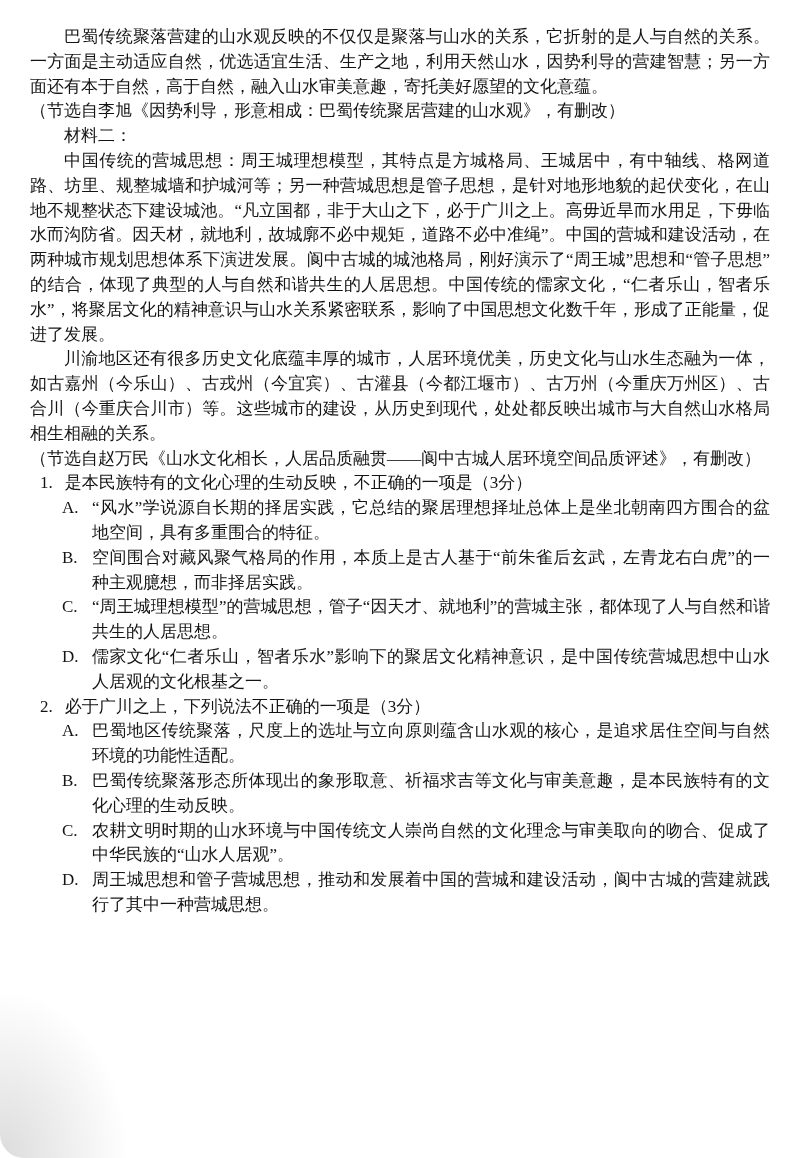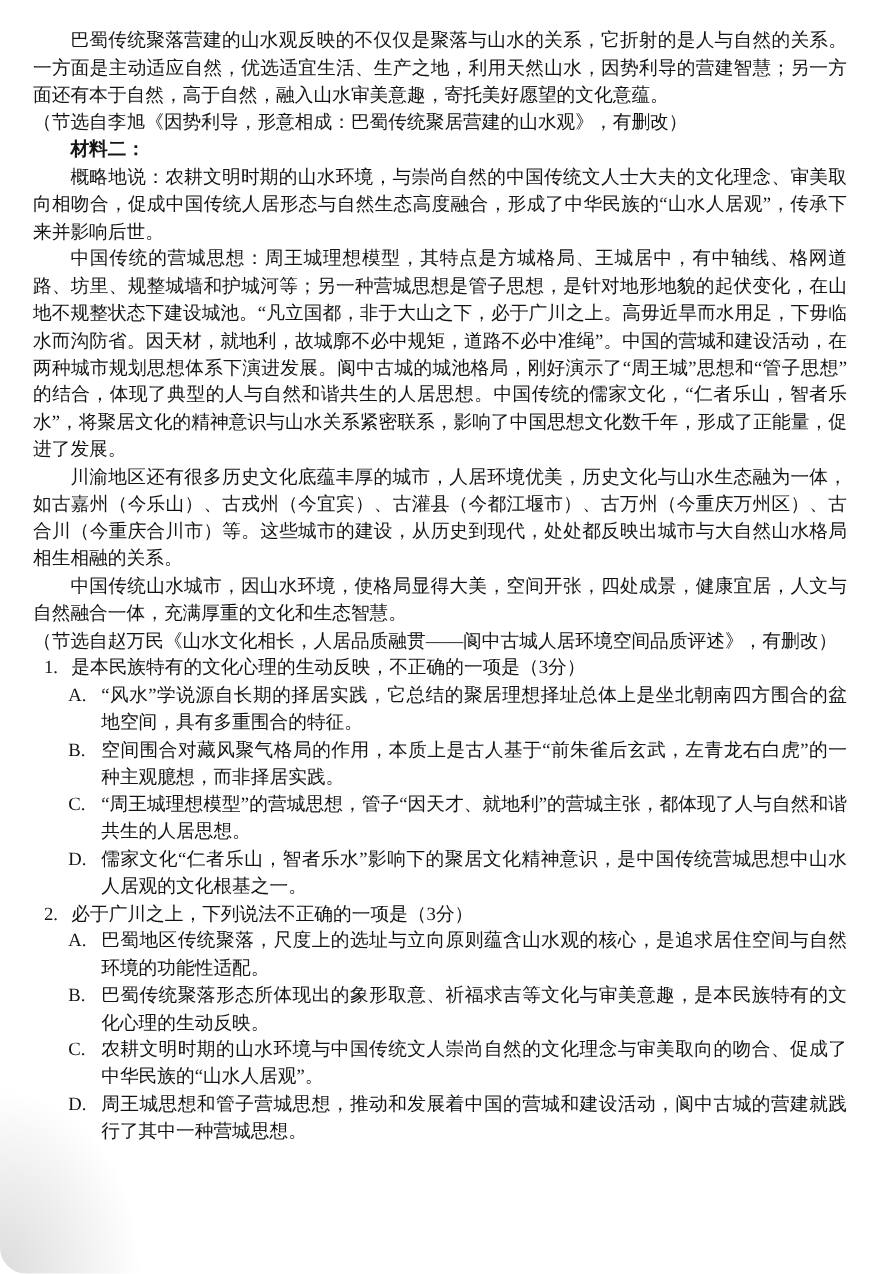--- a/index.html
+++ b/index.html
@@ -37,21 +37,21 @@
     margin: 0;
     text-align: justify;
   }
   .indent {
     text-indent: 2em;
   }
   .source-right {
     text-indent: 0;
   }
   .material-label {
-    font-weight: bold;
+    font-weight: normal;
     text-indent: 2em;
   }
   .q-stem {
     margin: 0;
     padding-left: 10px;
     display: flex;
     align-items: baseline;
   }
   .q-num {
     flex: 0 0 auto;
@@ -88,27 +88,25 @@
 
 <div class="page">
 
   <p class="para indent">巴蜀传统聚落营建的山水观反映的不仅仅是聚落与山水的关系，它折射的是人与自然的关系。一方面是主动适应自然，优选适宜生活、生产之地，利用天然山水，因势利导的营建智慧；另一方面还有本于自然，高于自然，融入山水审美意趣，寄托美好愿望的文化意蕴。</p>
 
   <p class="para source-right">（节选自李旭《因势利导，形意相成：巴蜀传统聚居营建的山水观》，有删改）</p>
 
   <p class="para material-label">材料二：</p>
 
 
-  <p class="para indent">概略地说：农耕文明时期的山水环境，与崇尚自然的中国传统文人士大夫的文化理念、审美取向相吻合，促成中国传统人居形态与自然生态高度融合，形成了中华民族的“山水人居观”，传承下来并影响后世。</p>
 
   <p class="para indent">中国传统的营城思想：周王城理想模型，其特点是方城格局、王城居中，有中轴线、格网道路、坊里、规整城墙和护城河等；另一种营城思想是管子思想，是针对地形地貌的起伏变化，在山地不规整状态下建设城池。“凡立国都，非于大山之下，必于广川之上。高毋近旱而水用足，下毋临水而沟防省。因天材，就地利，故城廓不必中规矩，道路不必中准绳”。中国的营城和建设活动，在两种城市规划思想体系下演进发展。阆中古城的城池格局，刚好演示了“周王城”思想和“管子思想”的结合，体现了典型的人与自然和谐共生的人居思想。中国传统的儒家文化，“仁者乐山，智者乐水”，将聚居文化的精神意识与山水关系紧密联系，影响了中国思想文化数千年，形成了正能量，促进了发展。</p>
 
   <p class="para indent">川渝地区还有很多历史文化底蕴丰厚的城市，人居环境优美，历史文化与山水生态融为一体，如古嘉州（今乐山）、古戎州（今宜宾）、古灌县（今都江堰市）、古万州（今重庆万州区）、古合川（今重庆合川市）等。这些城市的建设，从历史到现代，处处都反映出城市与大自然山水格局相生相融的关系。</p>
 
-  <p class="para indent">中国传统山水城市，因山水环境，使格局显得大美，空间开张，四处成景，健康宜居，人文与自然融合一体，充满厚重的文化和生态智慧。</p>
 
   <p class="para">（节选自赵万民《山水文化相长，人居品质融贯——阆中古城人居环境空间品质评述》，有删改）</p>
 
   <div class="question">
     <p class="q-stem">
       <span class="q-num">1.</span>
       <span class="q-stem-text">是本民族特有的文化心理的生动反映，不正确的一项是（3分）</span>
     </p>
     <div class="option">
       <span class="opt-label">A.</span>

